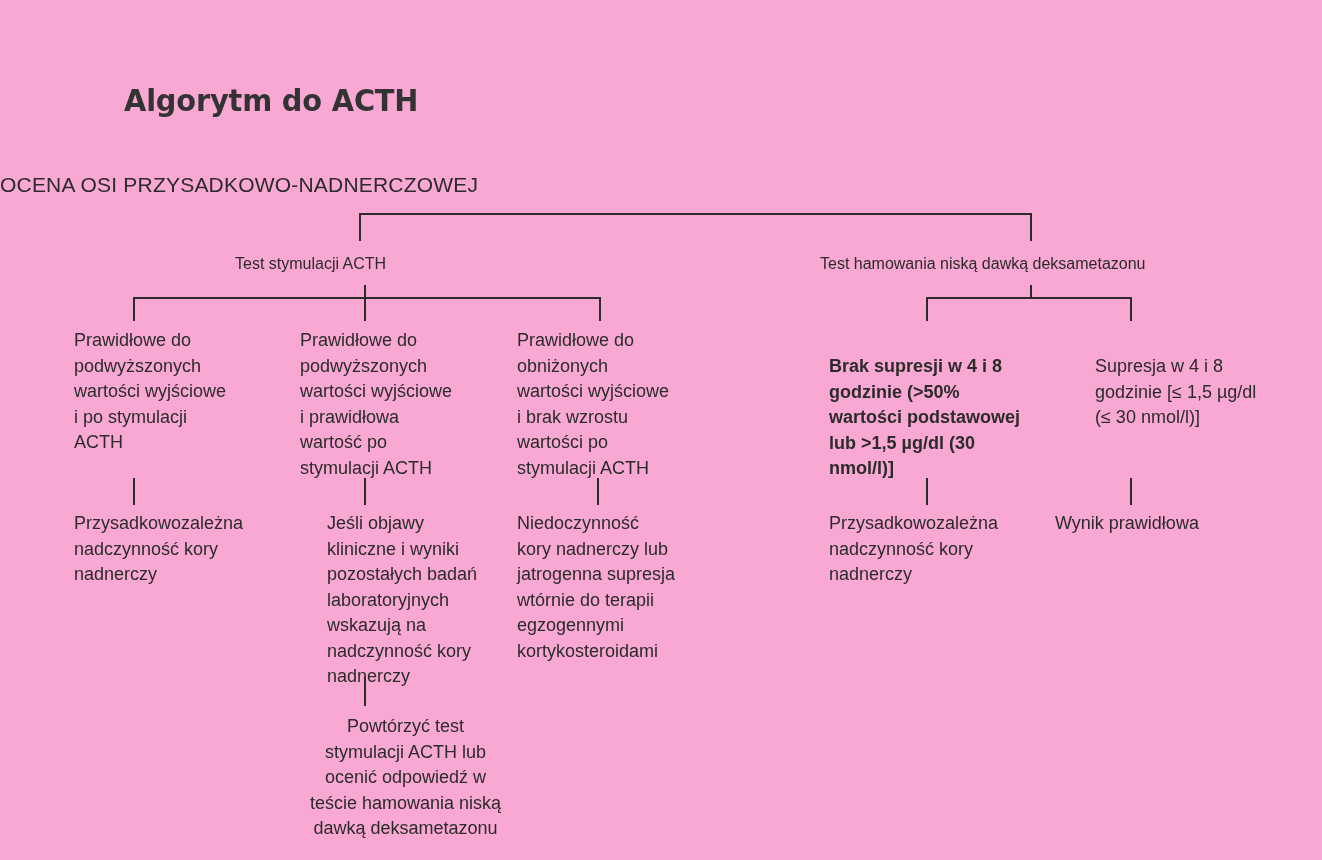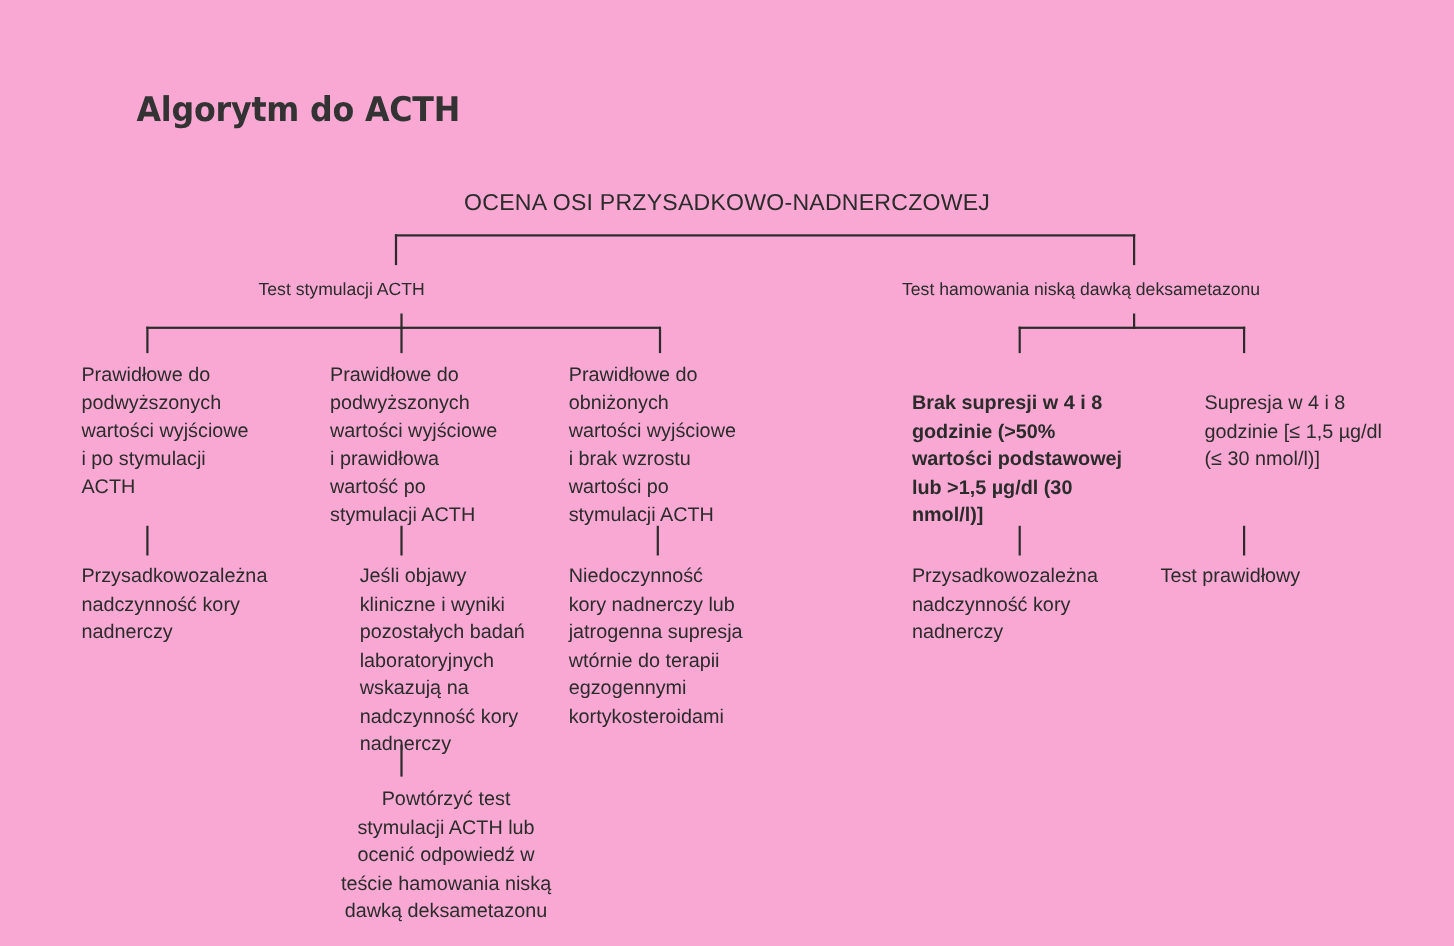--- a/index.html
+++ b/index.html
@@ -34,21 +34,20 @@
     transform-origin: left center;
     white-space: nowrap;
   }
 
   
   .root-label {
     position: absolute;
     left: 0;
     top: 173px;
     width: 1322px;
-    text-align: center;
     font-size: 21px;
     color: #2b2b2b;
     letter-spacing: 0.2px;
     white-space: nowrap;
   }
 
   
   .branch-label {
     position: absolute;
     font-size: 16px;
@@ -158,21 +157,21 @@
 nadnerczy</div>
   <div class="node col3" style="top:511px;">Niedoczynność
 kory nadnerczy lub
 jatrogenna supresja
 wtórnie do terapii
 egzogennymi
 kortykosteroidami</div>
   <div class="node col4" style="top:511px;">Przysadkowozależna
 nadczynność kory
 nadnerczy</div>
-  <div class="node col5" style="top:511px;">Test prawidłowy</div>
+  <div class="node col5" style="top:511px;">Wynik prawidłowa</div>
 
   <div class="vline" style="left:364px; top:677px; height:29px;"></div>
 
   <div class="node" style="left:293px; top:714px; width:225px;text-align:center;">Powtórzyć test
 stymulacji ACTH lub
 ocenić odpowiedź w
 teście hamowania niską
 dawką deksametazonu</div>
 
 </div>

